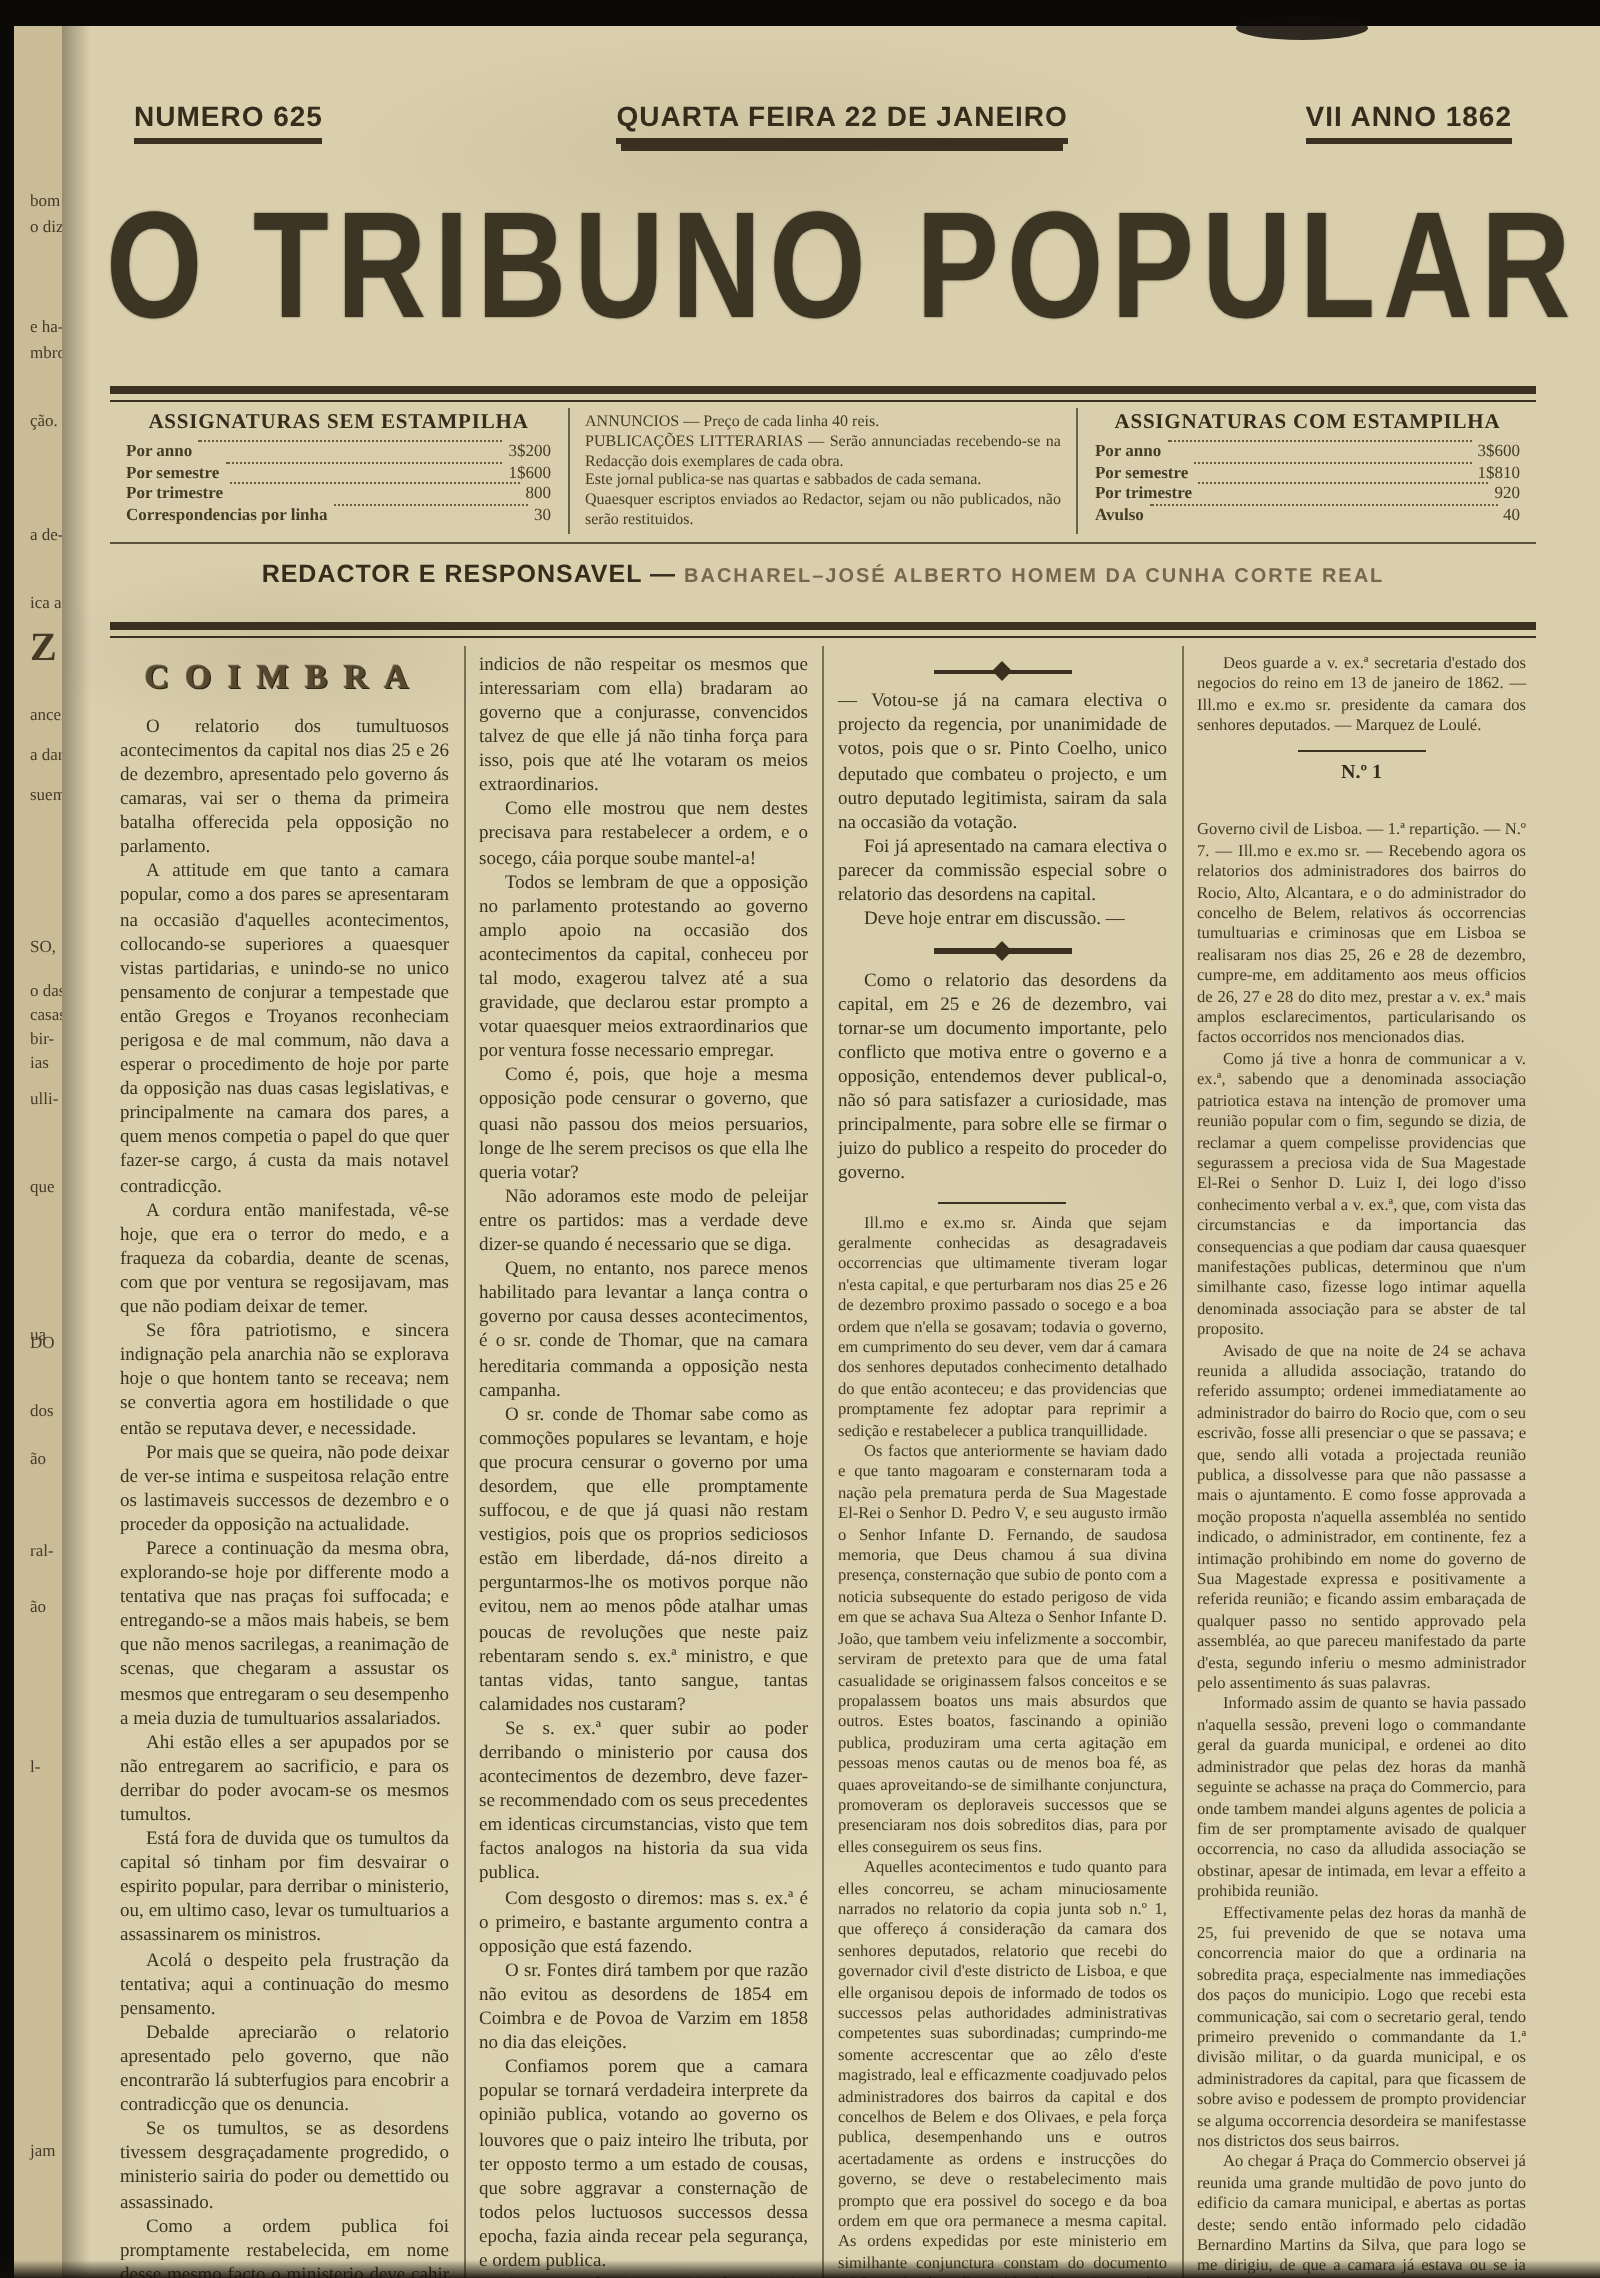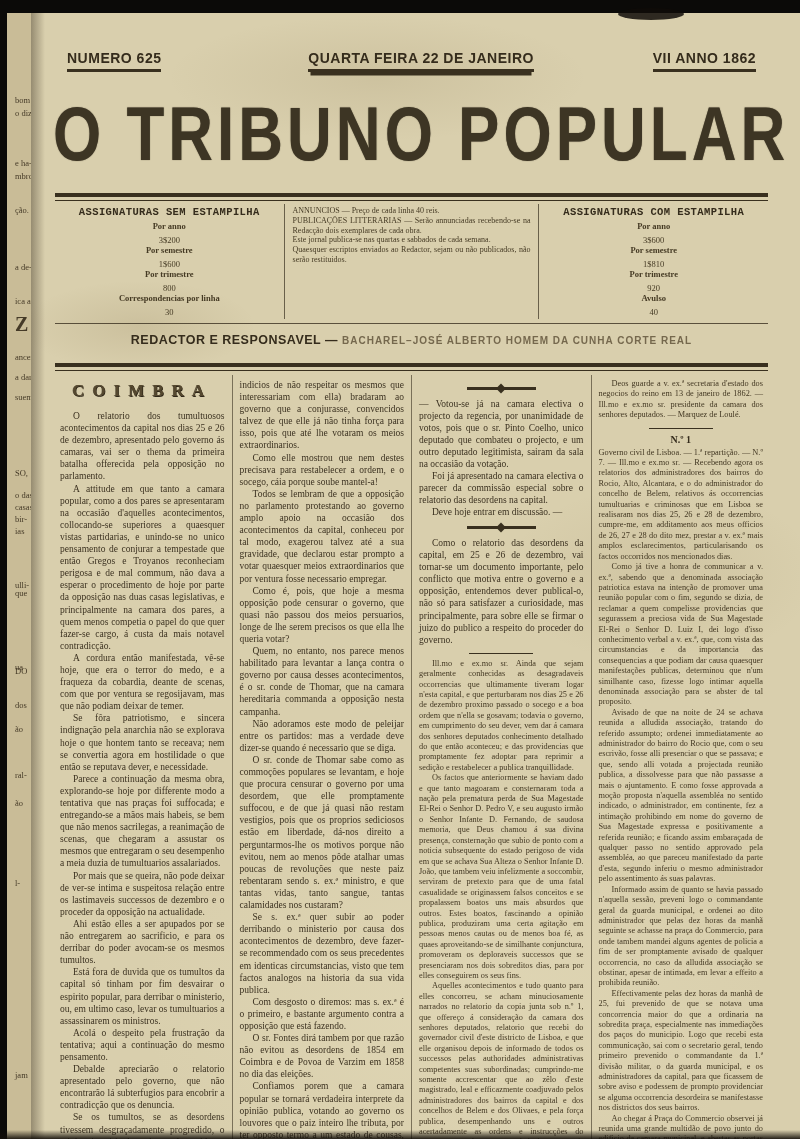--- a/index.html
+++ b/index.html
@@ -38,23 +38,23 @@
   
   .title{font-family:"Liberation Sans",sans-serif;font-weight:900;font-size:62px;letter-spacing:4px;
          text-align:center;color:#3d3524;transform:scaleY(1.22);transform-origin:center;
          margin:26px 0 24px;white-space:nowrap;text-shadow:0 0 1px rgba(30,24,12,.6);}
   .dbl-rule{border-top:4px solid var(--ink);border-bottom:1.5px solid var(--ink);height:3px;margin:0 2px;}
   .thin-rule{border-top:1px solid rgba(57,48,31,.8);margin:0 2px;}
   
   .masthead{display:grid;grid-template-columns:1fr 1.12fr 1fr;padding:3px 0 4px;margin:0 2px;}
   .mast-col{padding:2px 8px;}
   .mast-col.mid{border-left:1px solid rgba(57,48,31,.7);border-right:1px solid rgba(57,48,31,.7);}
-  .mast-title{font-family:Liberation Mono, monospace;font-weight:bold;font-size:10.5px;text-align:center;
+  .mast-title{font-family:Liberation Serif, serif;font-weight:bold;font-size:10.5px;text-align:center;
               letter-spacing:.4px;margin-bottom:3px;color:#352c1c;}
-  .price-row{display:flex;align-items:center;font-size:8.5px;line-height:10.5px;color:#453a24;flex-direction:column;}
+  .price-row{display:flex;align-items:flex-start;font-size:8.5px;line-height:10.5px;color:#453a24;}
   .pl{font-weight:bold;white-space:nowrap;}
   .dots{flex:1;border-bottom:1px dotted #6a5c42;margin:0 3px 2px;}
   .pv{white-space:nowrap;}
   .mast-line{font-size:8px;line-height:9.8px;color:#453a24;text-align:justify;}
   
   .redactor{text-align:center;padding:6px 0 15px;}
   .red-label{font-family:"Liberation Sans",sans-serif;font-weight:bold;font-size:12.5px;color:#352c1c;letter-spacing:.5px;}
   .red-name{font-family:"Liberation Sans",sans-serif;font-weight:bold;font-size:10px;
             color:rgba(77,64,40,.72);letter-spacing:1px;}
   
@@ -63,21 +63,21 @@
   .col:not(:last-child){border-right:1px solid rgba(57,48,31,.6);}
   .col p{margin:0;font-size:9.5px;line-height:12.1px;text-align:justify;text-indent:13px;color:#3b3120;}
   .col p.flush{text-indent:0;}
   .col p.fine{font-size:8.3px;line-height:10.4px;color:#423722;}
   .col-heading{font-size:17px;font-weight:bold;letter-spacing:8px;text-align:center;color:#55482f;
                margin:2px 0 9px;text-shadow:.6px .6px 0 #2e2618,-.4px -.4px 0 rgba(46,38,24,.6);}
   .ornament{position:relative;height:2.5px;background:var(--ink);width:42%;margin:8px auto;}
   .ornament::after{content:"";position:absolute;left:50%;top:-2.5px;width:7px;height:7px;
                    background:var(--ink);transform:translateX(-50%) rotate(45deg);}
   .mini-rule{width:64px;border-top:1.5px solid var(--ink);margin:7px auto 5px;}
-  .sub-heading{font-size:10px;font-weight:bold;text-align:center;margin:1px 0 3px;color:#352c1c;}
+  .sub-heading{font-size:10px;font-weight:bold;text-align:center;margin:1px 0 18px;color:#352c1c;}
 </style>
 </head>
 <body>
 
 <div class="scan">
   <div class="top-edge"></div>
   <div class="top-notch"></div>
 
   <div class="side-strip">
       <span class="frag" style="top: 85px; text-align: right;">bom</span>
@@ -89,21 +89,21 @@
       <span class="frag" style="top: 286px;">ica a</span>
       <span class="frag frag-big" style="top: 303px;">Z</span>
       <span class="frag" style="top: 342px;">ancez</span>
       <span class="frag" style="top: 362px;">a dar</span>
       <span class="frag" style="top: 382px;">suem</span>
       <span class="frag" style="top: 458px;">SO,</span>
       <span class="frag" style="top: 480px;">o das</span>
       <span class="frag" style="top: 492px;">casas</span>
       <span class="frag" style="top: 504px;">bir-</span>
       <span class="frag" style="top: 516px;">ias</span>
-      <span class="frag" style="top: 570px;">ulli-</span>
+      <span class="frag" style="top: 534px;">ulli-</span>
       <span class="frag" style="top: 578px;">que</span>
       <span class="frag" style="top: 636px; margin-top: 20px;">DO</span>
       <span class="frag" style="top: 652px;">ua</span>
       <span class="frag" style="top: 676px; margin-left: 19px;">fer-</span>
       <span class="frag" style="top: 690px;">dos</span>
       <span class="frag" style="top: 714px;">ão</span>
       <span class="frag" style="top: 760px;">ral-</span>
       <span class="frag" style="top: 788px;">ão</span>
       <span class="frag" style="top: 868px;">l-</span>
       <span class="frag" style="top: 1060px;">jam</span>
@@ -189,36 +189,36 @@
 
     <div class="dbl-rule"></div>
 
     <div class="columns">
       <div class="col">
           <div class="col-heading">COIMBRA</div>
           <p>O relatorio dos tumultuosos acontecimentos da capital nos dias 25 e 26 de dezembro, apresentado pelo governo ás camaras, vai ser o thema da primeira batalha offerecida pela opposição no parlamento.</p>
           <p>A attitude em que tanto a camara popular, como a dos pares se apresentaram na occasião d'aquelles acontecimentos, collocando-se superiores a quaesquer vistas partidarias, e unindo-se no unico pensamento de conjurar a tempestade que então Gregos e Troyanos reconheciam perigosa e de mal commum, não dava a esperar o procedimento de hoje por parte da opposição nas duas casas legislativas, e principalmente na camara dos pares, a quem menos competia o papel do que quer fazer-se cargo, á custa da mais notavel contradicção.</p>
           <p>A cordura então manifestada, vê-se hoje, que era o terror do medo, e a fraqueza da cobardia, deante de scenas, com que por ventura se regosijavam, mas que não podiam deixar de temer.</p>
           <p>Se fôra patriotismo, e sincera indignação pela anarchia não se explorava hoje o que hontem tanto se receava; nem se convertia agora em hostilidade o que então se reputava dever, e necessidade.</p>
+          <p>Por mais que se queira, não pode deixar de ver-se intima e suspeitosa relação entre os lastimaveis successos de dezembro e o proceder da opposição na actualidade.</p>
           <p>Parece a continuação da mesma obra, explorando-se hoje por differente modo a tentativa que nas praças foi suffocada; e entregando-se a mãos mais habeis, se bem que não menos sacrilegas, a reanimação de scenas, que chegaram a assustar os mesmos que entregaram o seu desempenho a meia duzia de tumultuarios assalariados.</p>
-          <p>Por mais que se queira, não pode deixar de ver-se intima e suspeitosa relação entre os lastimaveis successos de dezembro e o proceder da opposição na actualidade.</p>
           <p>Ahi estão elles a ser apupados por se não entregarem ao sacrificio, e para os derribar do poder avocam-se os mesmos tumultos.</p>
           <p>Está fora de duvida que os tumultos da capital só tinham por fim desvairar o espirito popular, para derribar o ministerio, ou, em ultimo caso, levar os tumultuarios a assassinarem os ministros.</p>
           <p>Acolá o despeito pela frustração da tentativa; aqui a continuação do mesmo pensamento.</p>
           <p>Debalde apreciarão o relatorio apresentado pelo governo, que não encontrarão lá subterfugios para encobrir a contradicção que os denuncia.</p>
           <p>Se os tumultos, se as desordens tivessem desgraçadamente progredido, o ministerio sairia do poder ou demettido ou assassinado.</p>
           <p>Como a ordem publica foi promptamente restabelecida, em nome desse mesmo facto o ministerio deve cahir tambem, porque é este o grande desideratum.</p>
         </div>
       <div class="col">
           <p class="flush">indicios de não respeitar os mesmos que interessariam com ella) bradaram ao governo que a conjurasse, convencidos talvez de que elle já não tinha força para isso, pois que até lhe votaram os meios extraordinarios.</p>
           <p>Como elle mostrou que nem destes precisava para restabelecer a ordem, e o socego, cáia porque soube mantel-a!</p>
           <p>Todos se lembram de que a opposição no parlamento protestando ao governo amplo apoio na occasião dos acontecimentos da capital, conheceu por tal modo, exagerou talvez até a sua gravidade, que declarou estar prompto a votar quaesquer meios extraordinarios que por ventura fosse necessario empregar.</p>
           <p>Como é, pois, que hoje a mesma opposição pode censurar o governo, que quasi não passou dos meios persuarios, longe de lhe serem precisos os que ella lhe queria votar?</p>
+          <p>Não adoramos este modo de peleijar entre os partidos: mas a verdade deve dizer-se quando é necessario que se diga.</p>
           <p>Quem, no entanto, nos parece menos habilitado para levantar a lança contra o governo por causa desses acontecimentos, é o sr. conde de Thomar, que na camara hereditaria commanda a opposição nesta campanha.</p>
-          <p>Não adoramos este modo de peleijar entre os partidos: mas a verdade deve dizer-se quando é necessario que se diga.</p>
           <p>O sr. conde de Thomar sabe como as commoções populares se levantam, e hoje que procura censurar o governo por uma desordem, que elle promptamente suffocou, e de que já quasi não restam vestigios, pois que os proprios sediciosos estão em liberdade, dá-nos direito a perguntarmos-lhe os motivos porque não evitou, nem ao menos pôde atalhar umas poucas de revoluções que neste paiz rebentaram sendo s. ex.ª ministro, e que tantas vidas, tanto sangue, tantas calamidades nos custaram?</p>
           <p>Se s. ex.ª quer subir ao poder derribando o ministerio por causa dos acontecimentos de dezembro, deve fazer-se recommendado com os seus precedentes em identicas circumstancias, visto que tem factos analogos na historia da sua vida publica.</p>
           <p>Com desgosto o diremos: mas s. ex.ª é o primeiro, e bastante argumento contra a opposição que está fazendo.</p>
           <p>O sr. Fontes dirá tambem por que razão não evitou as desordens de 1854 em Coimbra e de Povoa de Varzim em 1858 no dia das eleições.</p>
           <p>Confiamos porem que a camara popular se tornará verdadeira interprete da opinião publica, votando ao governo os louvores que o paiz inteiro lhe tributa, por ter opposto termo a um estado de cousas, que sobre aggravar a consternação de todos pelos luctuosos successos dessa epocha, fazia ainda recear pela segurança, e ordem publica.</p>
           <p>A camara electiva exprimirá a opinião do paiz, na qual o ministerio se deve apoiar.</p>
         </div>
       <div class="col">
           <div class="ornament"></div>
           <p class="flush">— Votou-se já na camara electiva o projecto da regencia, por unanimidade de votos, pois que o sr. Pinto Coelho, unico deputado que combateu o projecto, e um outro deputado legitimista, sairam da sala na occasião da votação.</p>

